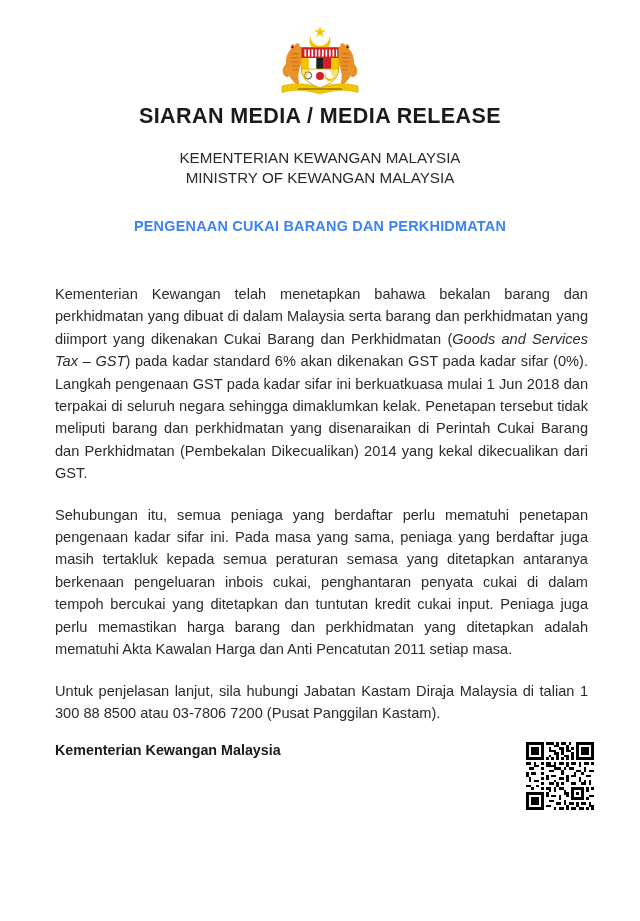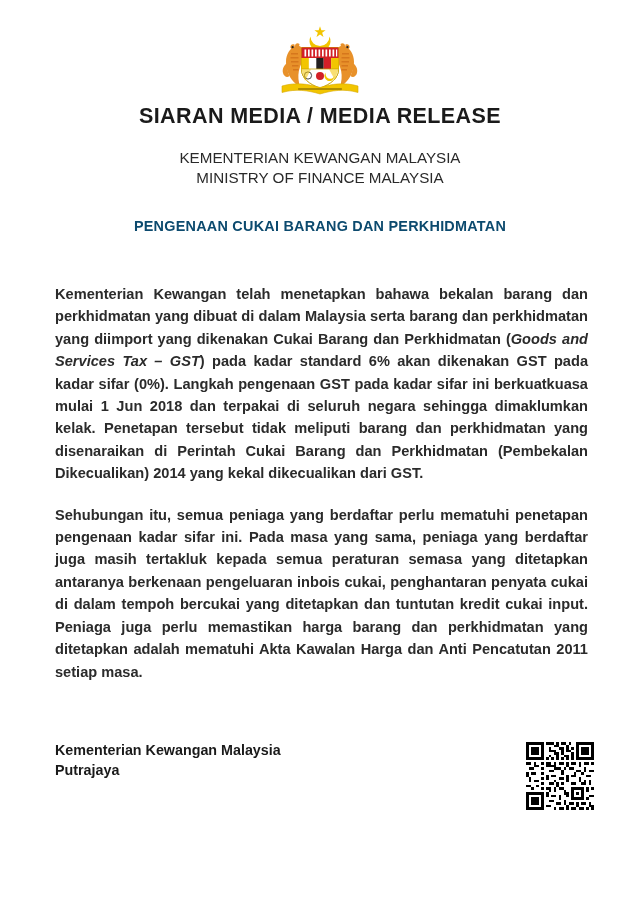--- a/index.html
+++ b/index.html
@@ -67,40 +67,39 @@
   .doc-heading {
     position: absolute;
     left: 0;
     top: 217px;
     width: 640px;
     text-align: center;
     font-size: 14.4px;
     font-weight: bold;
     line-height: 19px;
     letter-spacing: 0.25px;
-    color: #0c4a6e;
+    color: #3b82f6;
   }
   .doc-heading div { white-space: nowrap; }
 
   
   .body-text {
     position: absolute;
     left: 55px;
     top: 283px;
     width: 533px;
   }
   .para {
     font-size: 14.6px;
     line-height: 22.4px;
     text-align: justify;
     text-justify: inter-word;
     margin: 0 0 19px 0;
     color: #2b2b2b;
     hyphens: none;
-    font-weight: bold;
   }
   .para:last-child { margin-bottom: 0; }
   .para i { font-style: italic; }
 
   
 
   
   .signature {
     position: absolute;
     left: 55px;
@@ -189,37 +188,37 @@
       <g fill="#8a6d00" opacity="0.85">
         <rect x="24" y="66.2" width="44" height="1.5" rx="0.6"></rect>
       </g>
     </svg>
   </div>
 
   <div class="title-main">SIARAN MEDIA / MEDIA RELEASE</div>
 
   <div class="subtitle-block">
     <div>KEMENTERIAN KEWANGAN MALAYSIA</div>
-    <div>MINISTRY OF FINANCE MALAYSIA</div>
+    <div>MINISTRY OF KEWANGAN MALAYSIA</div>
   </div>
 
   <div class="doc-heading">
     <div>PENGENAAN CUKAI BARANG DAN PERKHIDMATAN</div>
   </div>
 
   <div class="body-text">
     <p class="para"><span>Kementerian Kewangan telah menetapkan bahawa bekalan barang dan perkhidmatan yang dibuat di dalam Malaysia serta barang dan perkhidmatan yang diimport yang dikenakan Cukai Barang dan Perkhidmatan (</span><i>Goods and Services Tax – GST</i><span>) pada kadar standard 6% akan dikenakan GST pada kadar sifar (0%). Langkah pengenaan GST pada kadar sifar ini berkuatkuasa mulai 1 Jun 2018 dan terpakai di seluruh negara sehingga dimaklumkan kelak. Penetapan tersebut tidak meliputi barang dan perkhidmatan yang disenaraikan di Perintah Cukai Barang dan Perkhidmatan (Pembekalan Dikecualikan) 2014 yang kekal dikecualikan dari GST.</span></p>
 
     <p class="para">Sehubungan itu, semua peniaga yang berdaftar perlu mematuhi penetapan pengenaan kadar sifar ini. Pada masa yang sama, peniaga yang berdaftar juga masih tertakluk kepada semua peraturan semasa yang ditetapkan antaranya berkenaan pengeluaran inbois cukai, penghantaran penyata cukai di dalam tempoh bercukai yang ditetapkan dan  tuntutan kredit cukai input. Peniaga juga perlu memastikan harga barang dan perkhidmatan yang ditetapkan adalah mematuhi Akta Kawalan Harga dan Anti Pencatutan 2011 setiap masa.</p>
 
+    <p class="para">Untuk penjelasan lanjut, sila hubungi Jabatan Kastam Diraja Malaysia di talian 1 300 88 8500 atau 03-7806 7200 (Pusat Panggilan Kastam).</p>
   </div>
 
   <div class="signature">
     <div>Kementerian Kewangan Malaysia</div>
-    <div>Putrajaya</div>
   </div>
 
   <div class="qr-wrap">
     <svg viewBox="0 0 29 29" shape-rendering="crispEdges">
       <rect width="29" height="29" fill="#ffffff"></rect>
       <g fill="#000000">
 
         <rect x="1" y="1" width="7" height="1"></rect>
           <rect x="1" y="7" width="7" height="1"></rect>
         <rect x="1" y="1" width="1" height="7"></rect>

